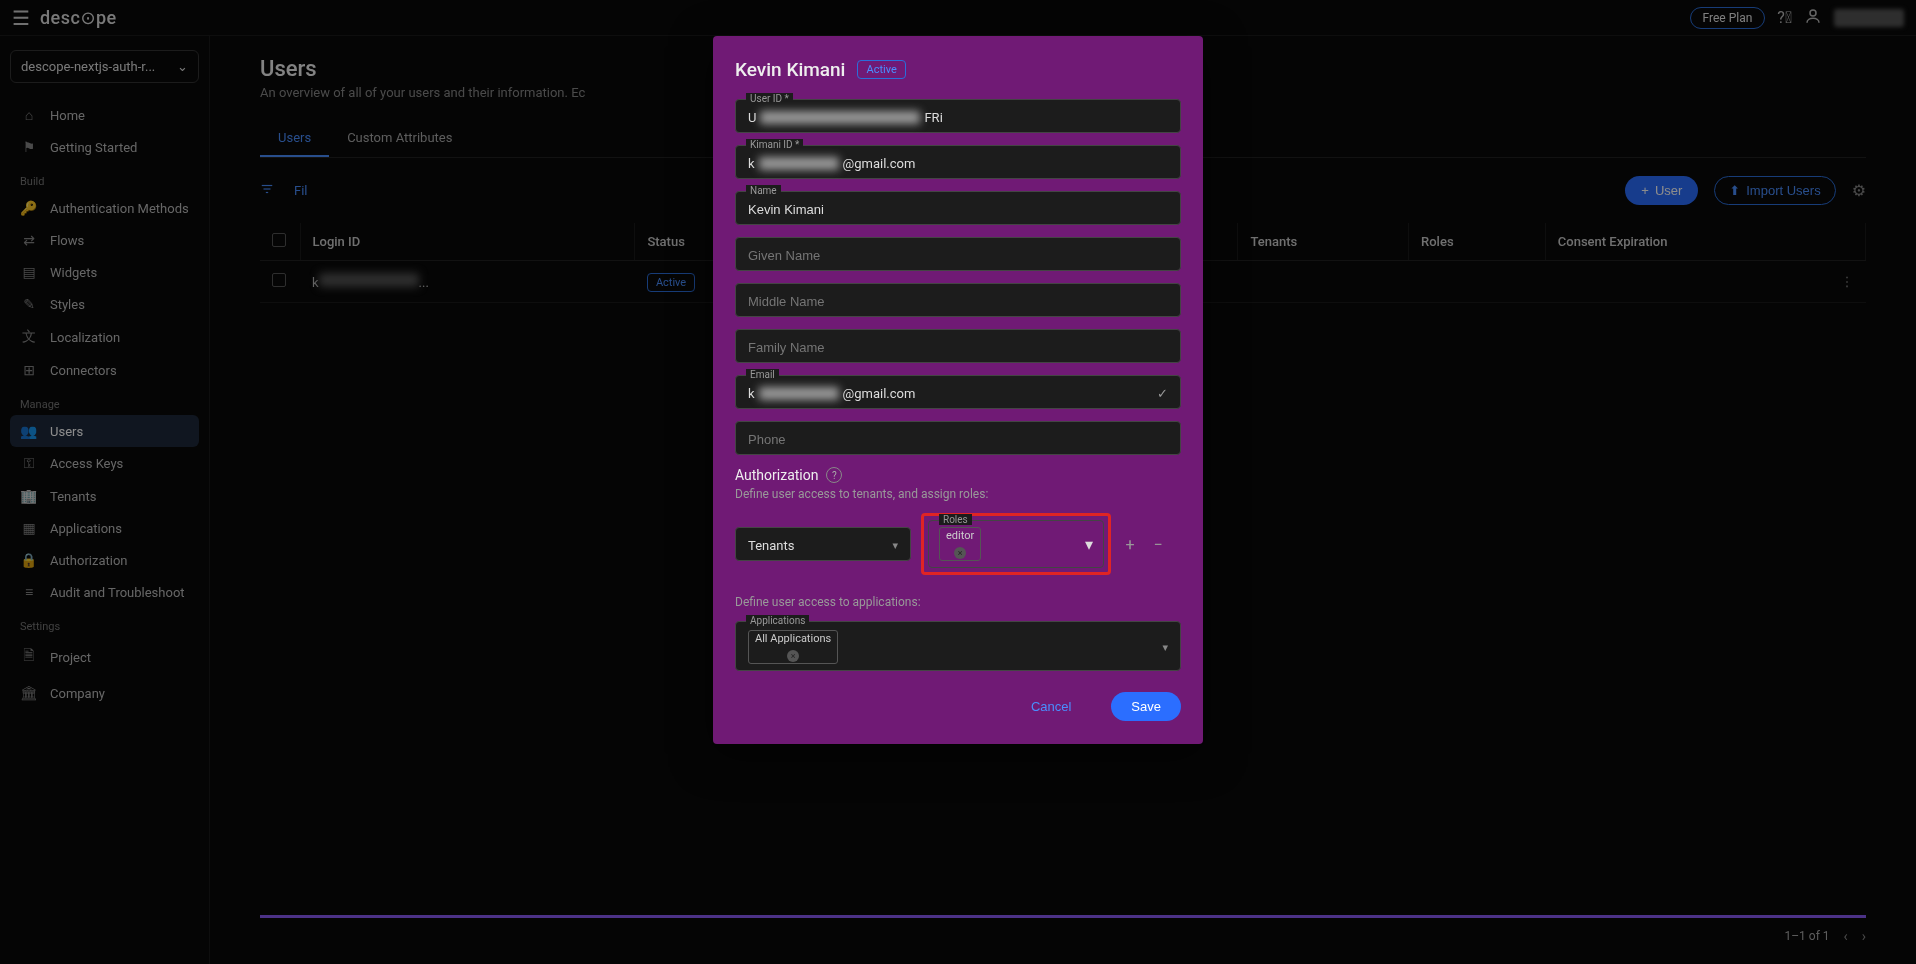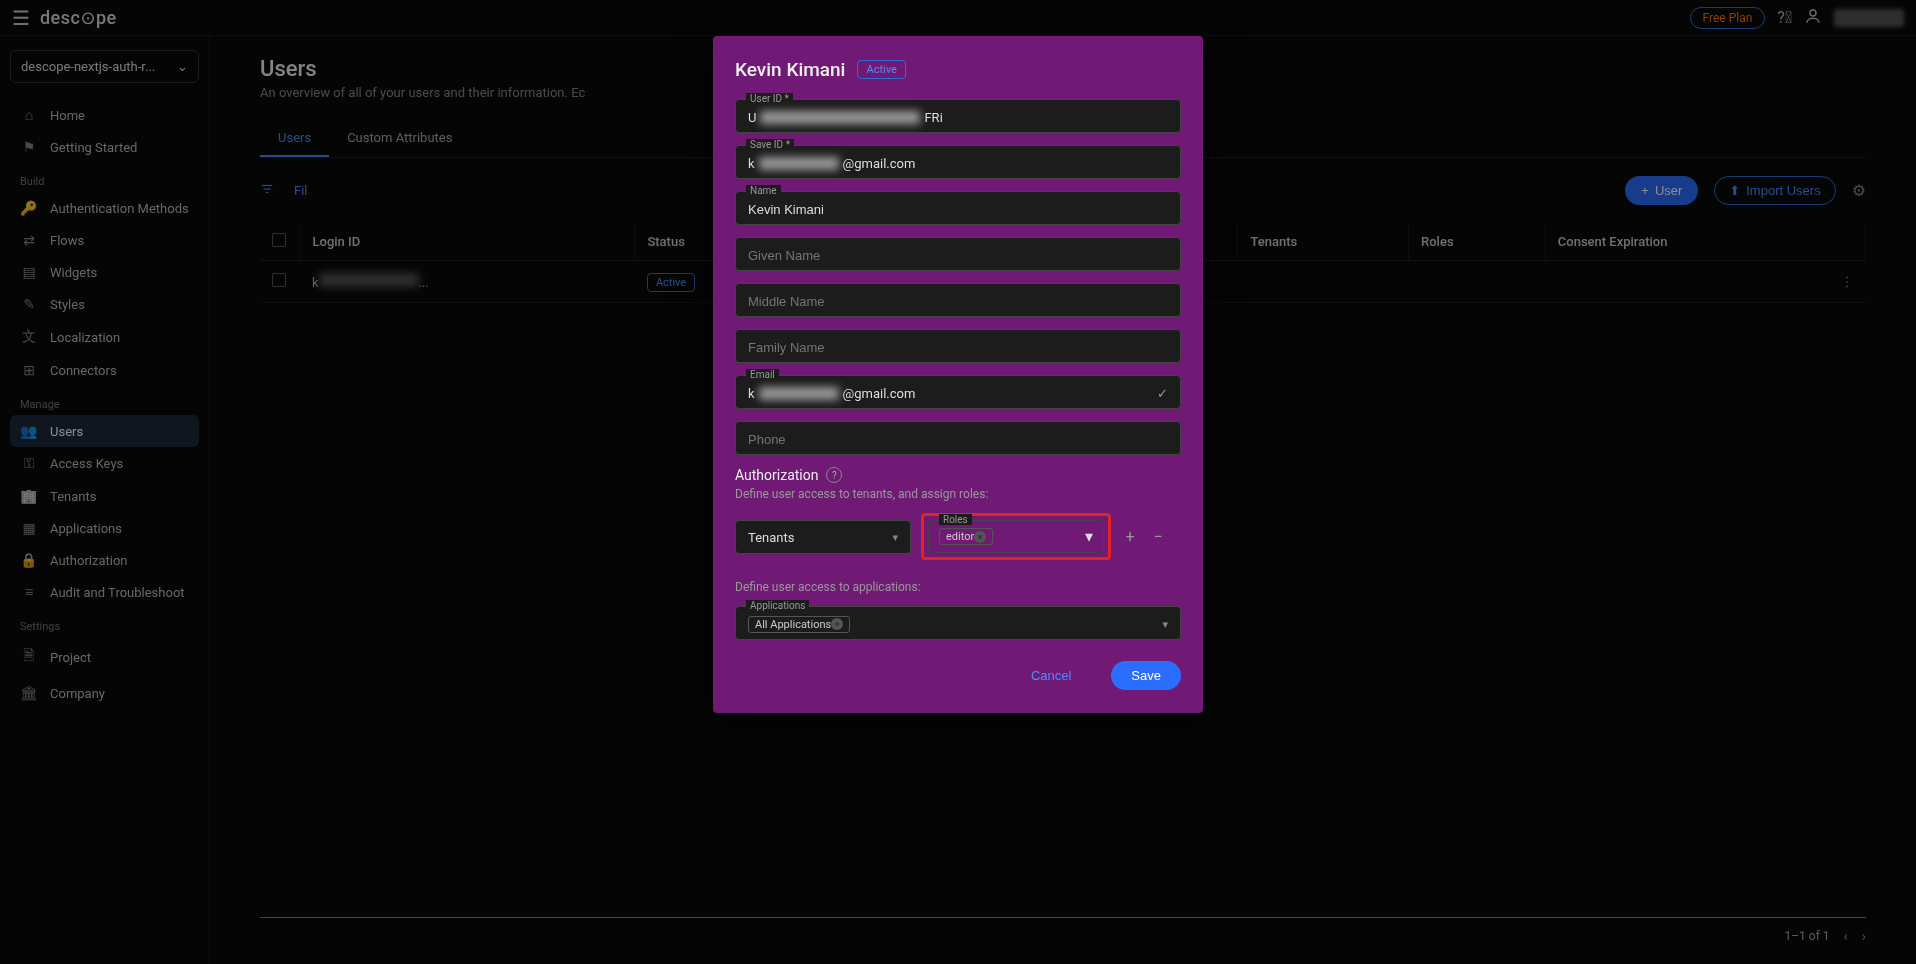--- a/index.html
+++ b/index.html
@@ -20,21 +20,21 @@
     align-items: center;
     padding: 0 12px;
     border-bottom: 1px solid #1a1a1a;
   }
   .hamburger { color: #ccc; font-size: 20px; margin-right: 10px; cursor: pointer; }
   .logo { font-size: 18px; font-weight: 500; letter-spacing: 0.5px; color: #ddd; }
   .logo .loop { display:inline-block; transform: rotate(0deg); }
   .top-right { margin-left: auto; display: flex; align-items: center; gap: 12px; }
   .free-plan {
     border: 1px solid #2a6edb;
-    color: #f97316;
+    color: #e5e5e5;
     border-radius: 16px;
     padding: 3px 12px;
     font-size: 12px;
     cursor: pointer;
   }
   .top-icon { color: #bbb; font-size: 16px; cursor: pointer; }
   .user-blur { width: 70px; height: 18px; background: #555; filter: blur(2px); border-radius: 3px; }
 
   
   .body-row { display: flex; height: calc(100% - 36px); }
@@ -166,21 +166,21 @@
 
   .pagination {
     position: absolute;
     bottom: 20px;
     right: 50px;
     display: flex;
     align-items: center;
     gap: 14px;
     font-size: 12px;
     color: #aaa;
-    border-top: 1px solid #8b5cf6;
+    border-top: 3px solid #8b5cf6;
     padding-top: 10px;
     width: calc(100% - 100px);
     justify-content: flex-end;
   }
   .pag-btn { color: #888; cursor: pointer; font-size: 14px; }
 
   
   .modal-backdrop {
     position: absolute;
     inset: 0;
@@ -270,21 +270,23 @@
     font-size: 10px;
     color: #999;
   }
   .chip {
     border: 1px solid #555;
     border-radius: 3px;
     padding: 1px 6px;
     font-size: 11px;
     display: inline-flex;
     align-items: center;
+    gap: 5px;
     color: #ccc;
+    flex-direction: column;
   }
   .chip-x {
     width: 12px; height: 12px; border-radius: 50%; background: #555;
     display: inline-flex; align-items:center; justify-content:center; font-size:9px; color:#222;
   }
   .pm-btn { color: #999; font-size: 16px; cursor: pointer; width: 18px; text-align:center; }
 
   .apps-field { margin-top: 10px; }
 
   .modal-footer { display: flex; justify-content: flex-end; gap: 28px; margin-top: 20px; align-items:center; }
@@ -472,21 +474,21 @@
     <div class="field">
       <span class="field-label">User ID *</span>
       <div class="field-value">
         <span>U</span>
         <span class="blur-span" style="width:160px"></span>
         <span>FRi</span>
       </div>
     </div>
 
     <div class="field">
-      <span class="field-label">Save ID *</span>
+      <span class="field-label">Kimani ID *</span>
       <div class="field-value">
         <span>k</span>
           <span class="blur-span" style="width:80px"></span>
         <span>@gmail.com</span>
       </div>
     </div>
 
     <div class="field">
       <span class="field-label">Name</span>
       <div class="field-value">

